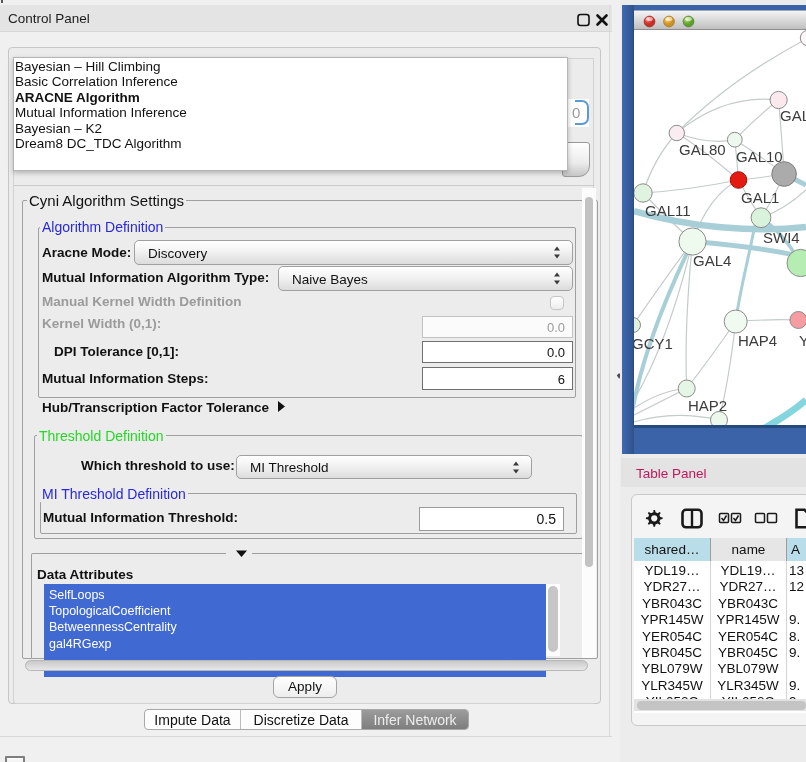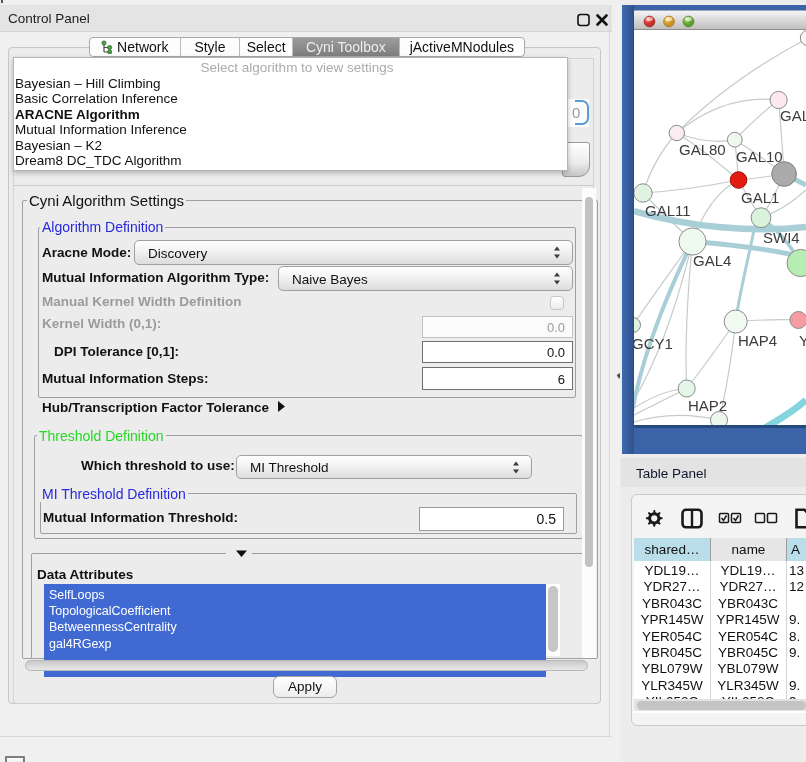--- a/index.html
+++ b/index.html
@@ -40,34 +40,20 @@
   <div class="abs" style="left:8px;top:47px;width:593px;height:657px;background:#ececec;border:1px solid #c6c6c6;border-radius:4px;box-sizing:border-box;"></div>
   <div class="abs" style="left:13px;top:58px;width:581px;height:646px;border:1px solid #d2d2d2;border-right:none;border-radius:3px 0 0 3px;box-sizing:border-box;"></div>
   <div class="abs" style="left:593px;top:58px;width:1px;height:142px;background:#d2d2d2;"></div>
   <div class="abs" style="left:14px;top:185px;width:580px;height:1px;background:#cbcbcb;"></div>
   <div class="abs" style="left:609px;top:5px;width:1px;height:731px;background:#dadada;"></div>
   <div class="abs" style="left:0;top:736px;width:612px;height:1px;background:#d8d8d8;"></div>
   <svg class="abs" style="left:616px;top:371px;" width="6" height="9" viewBox="0 0 6 9">
       <path d="M5.5 2.5 Q 3 1.5 0.8 4.2 L3.2 8 Z" fill="#4a4a4a"></path>
     </svg>
 
-  <div class="abs" style="left:89px;top:37px;width:436px;height:20px;background:#fdfdfd;border:1px solid #a9a9a9;border-radius:4px;box-sizing:border-box;display:flex;overflow:hidden;">
-    <div class="seg" style="width:91px;">
-      <svg width="12" height="14" viewBox="0 0 12 14" style="margin-right:4px;">
-        <path d="M3 4 L3 12 M3 7.5 L7 7.5 M3 12 L7 12" stroke="#4a4a4a" stroke-width="1.2" fill="none"></path>
-        <circle cx="3" cy="3" r="2.1" fill="#47a447" stroke="#2c6e2c" stroke-width="0.8"></circle>
-        <circle cx="8.6" cy="7.5" r="2.1" fill="#47a447" stroke="#2c6e2c" stroke-width="0.8"></circle>
-        <circle cx="8.6" cy="12" r="2.1" fill="#47a447" stroke="#2c6e2c" stroke-width="0.8"></circle>
-      </svg>
-      Network</div>
-    <div class="seg" style="width:60px;">Style</div>
-    <div class="seg" style="width:53px;">Select</div>
-    <div class="seg sel" style="width:107px;">Cyni Toolbox</div>
-    <div class="seg" style="width:125px;">jActiveMNodules</div>
-  </div>
 
   <div class="abs" style="left:562px;top:142px;width:28px;height:35px;border:1px solid #9a9a9a;border-radius:0 3px 11px 3px;background:linear-gradient(#ffffff,#ececec 60%,#c6c6c6);box-sizing:border-box;"></div>
   <div class="abs" style="left:480px;top:99px;width:109px;height:28px;background:#fff;"></div>
   <div class="abs" style="left:572px;top:104px;font-size:15px;color:#9a9a9a;">0</div>
   <div class="abs" style="left:575px;top:100px;width:14px;height:25px;border:2.5px solid #5b9bd5;border-left:none;border-radius:0 7px 7px 0;box-sizing:border-box;"></div>
 
   <div class="group" style="left:22px;top:200px;width:574px;height:457px;"></div>
   <div class="gtitle" style="left:27px;top:192px;color:#111;font-size:15px;">Cyni Algorithm Settings</div>
 
   <div class="group" style="left:38px;top:227px;width:536px;height:169px;"></div>
@@ -140,25 +126,29 @@
   </div>
   <div class="abs" style="left:546px;top:584px;width:14px;height:72px;background:#ffffff;"></div>
   <div class="abs" style="left:547.5px;top:586px;width:10px;height:66px;background:#c6c6c6;border-radius:5px;"></div>
 
   <div class="abs" style="left:582px;top:188px;width:14px;height:470px;background:#fcfcfc;"></div>
   <div class="abs" style="left:585px;top:197px;width:8px;height:370px;background:#c2c2c2;border-radius:4px;"></div>
   <div class="abs" style="left:25px;top:660px;width:563px;height:11px;background:linear-gradient(#c9c9c9,#e8e8e8);border:1px solid #b7b7b7;border-radius:6px;box-sizing:border-box;"></div>
 
   <div class="abs" style="left:273px;top:676px;width:64px;height:22px;background:linear-gradient(#ffffff,#ededed);border:1px solid #a3a3a3;border-radius:6px;box-sizing:border-box;text-align:center;font-size:13.5px;color:#111;line-height:20px;">Apply</div>
 
+  <div class="abs" style="left:144px;top:709px;width:325px;height:21px;background:#fdfdfd;border:1px solid #a9a9a9;border-radius:4px;box-sizing:border-box;display:flex;overflow:hidden;">
+    <div class="seg" style="width:96px;">Impute Data</div>
+    <div class="seg" style="width:121px;">Discretize Data</div>
+    <div class="seg sel" style="width:106px;">Infer Network</div>
+  </div>
 
   <div class="abs" style="left:5px;top:756px;width:20px;height:10px;border:2px solid #7e7e7e;border-radius:1px;background:linear-gradient(#fdfdfd,#ebebeb);box-sizing:border-box;"></div>
 
   <div class="abs" style="left:13px;top:57px;width:555px;height:114px;background:#fff;border:1px solid #b5b5b5;box-shadow:0 2px 5px rgba(0,0,0,0.25);box-sizing:border-box;">
-    <div style="font-size:13.5px;color:#ababab;text-align:center;margin-top:2px;padding-left:13px;">Select algorithm to view settings</div>
     <div style="font-size:13.5px;color:#111;margin-left:1px;line-height:15.4px;margin-top:1px;">
       Bayesian – Hill Climbing<br>
       Basic Correlation Inference<br>
       <b>ARACNE Algorithm</b><br>
       Mutual Information Inference<br>
       Bayesian – K2<br>
       Dream8 DC_TDC Algorithm
     </div>
   </div>
 
@@ -264,21 +254,21 @@
       <text x="59" y="236">GAL4</text>
       <text x="-2" y="319">GCY1</text>
       <text x="104" y="316">HAP4</text>
       <text x="165" y="316">Y</text>
       <text x="54" y="381">HAP2</text>
     </g>
   </svg>
   <div class="abs" style="left:634px;top:425px;width:172px;height:3px;background:#26497e;"></div>
 
   <div class="abs" style="left:621px;top:458px;width:185px;height:29px;background:#e3e3e3;"></div>
-  <div class="abs" style="left:636px;top:466px;font-size:13.5px;color:#0f172a;">Table Panel</div>
+  <div class="abs" style="left:636px;top:466px;font-size:13.5px;color:#be185d;">Table Panel</div>
 
   <div class="abs" style="left:631px;top:494px;width:180px;height:232px;background:#f4f4f4;border:1px solid #c9c9c9;border-radius:6px;box-sizing:border-box;"></div>
 
   <svg class="abs" style="left:644px;top:508px;" width="162" height="21" viewBox="0 0 162 21">
 
     <g fill="#1a1a1a">
       <path d="M9.5 2 L11 2 L11.5 4.3 L13.6 5.2 L15.6 3.9 L16.7 5 L15.4 7 L16.3 9.1 L18.6 9.6 L18.6 11.1 L16.3 11.6 L15.4 13.7 L16.7 15.7 L15.6 16.8 L13.6 15.5 L11.5 16.4 L11 18.7 L9.5 18.7 L9 16.4 L6.9 15.5 L4.9 16.8 L3.8 15.7 L5.1 13.7 L4.2 11.6 L1.9 11.1 L1.9 9.6 L4.2 9.1 L5.1 7 L3.8 5 L4.9 3.9 L6.9 5.2 L9.4 4.3 Z"></path>
       <circle cx="10.25" cy="10.35" r="3.1" fill="#f4f4f4"></circle>
     </g>
 

